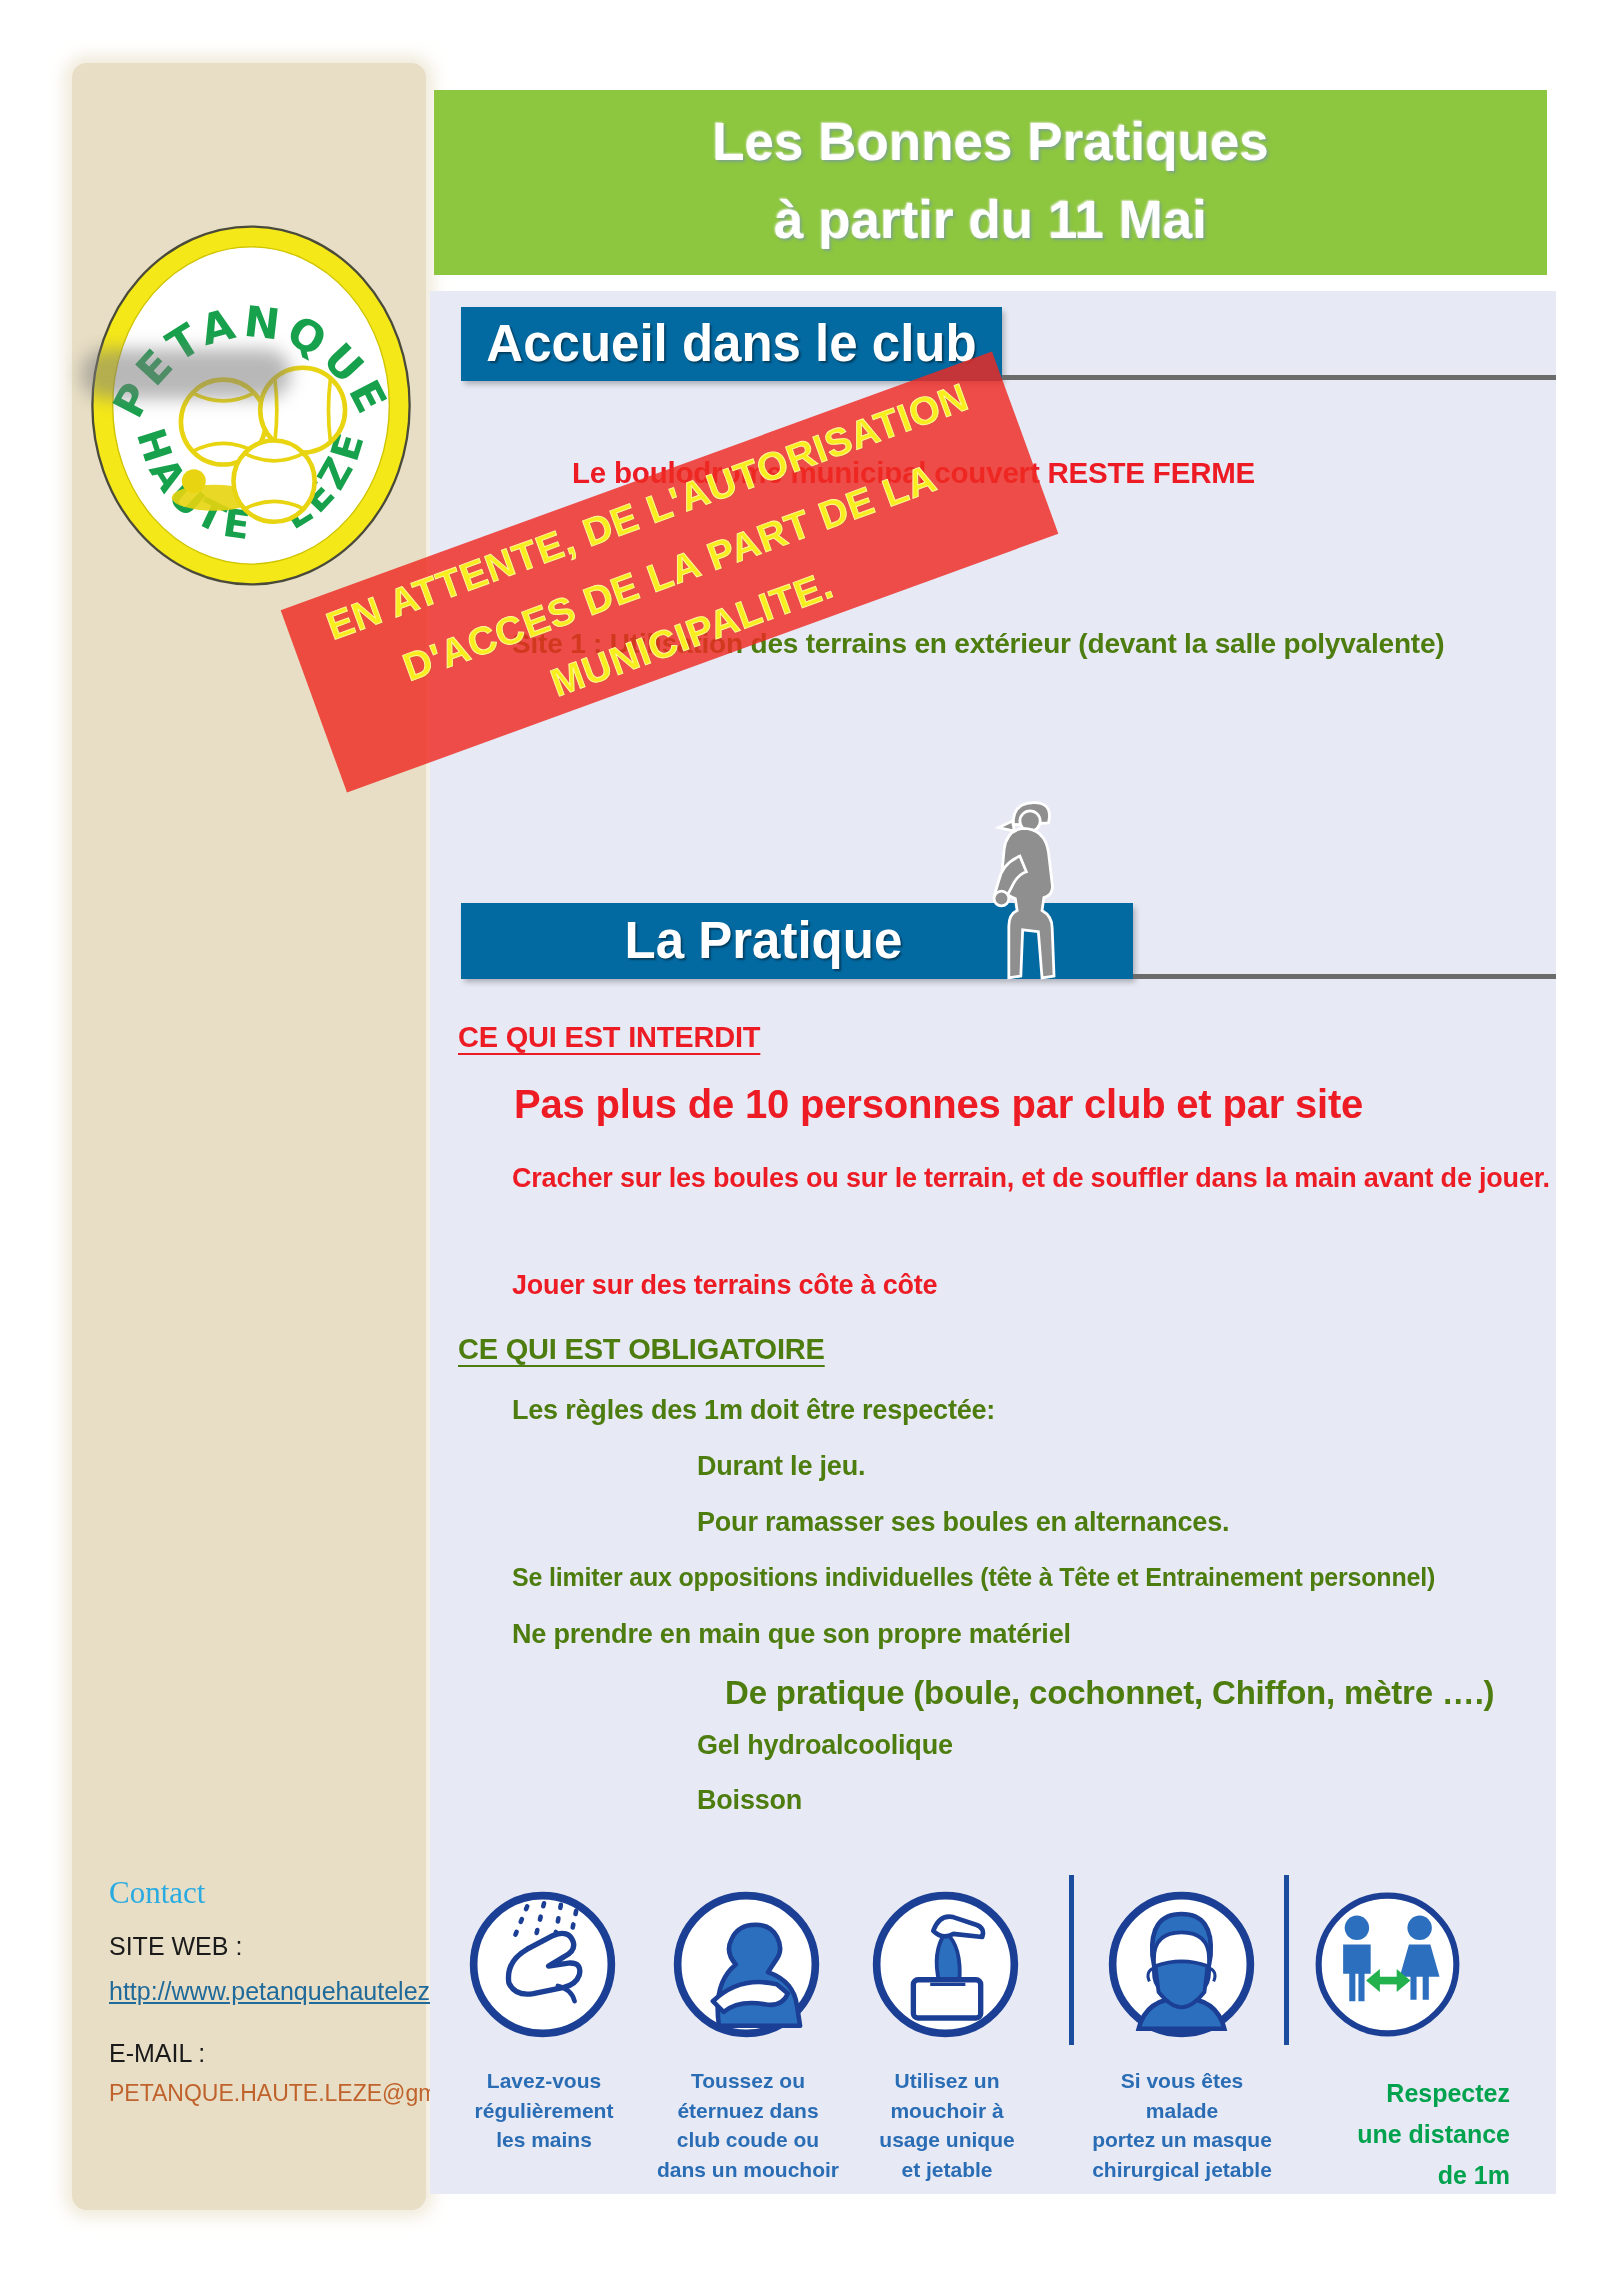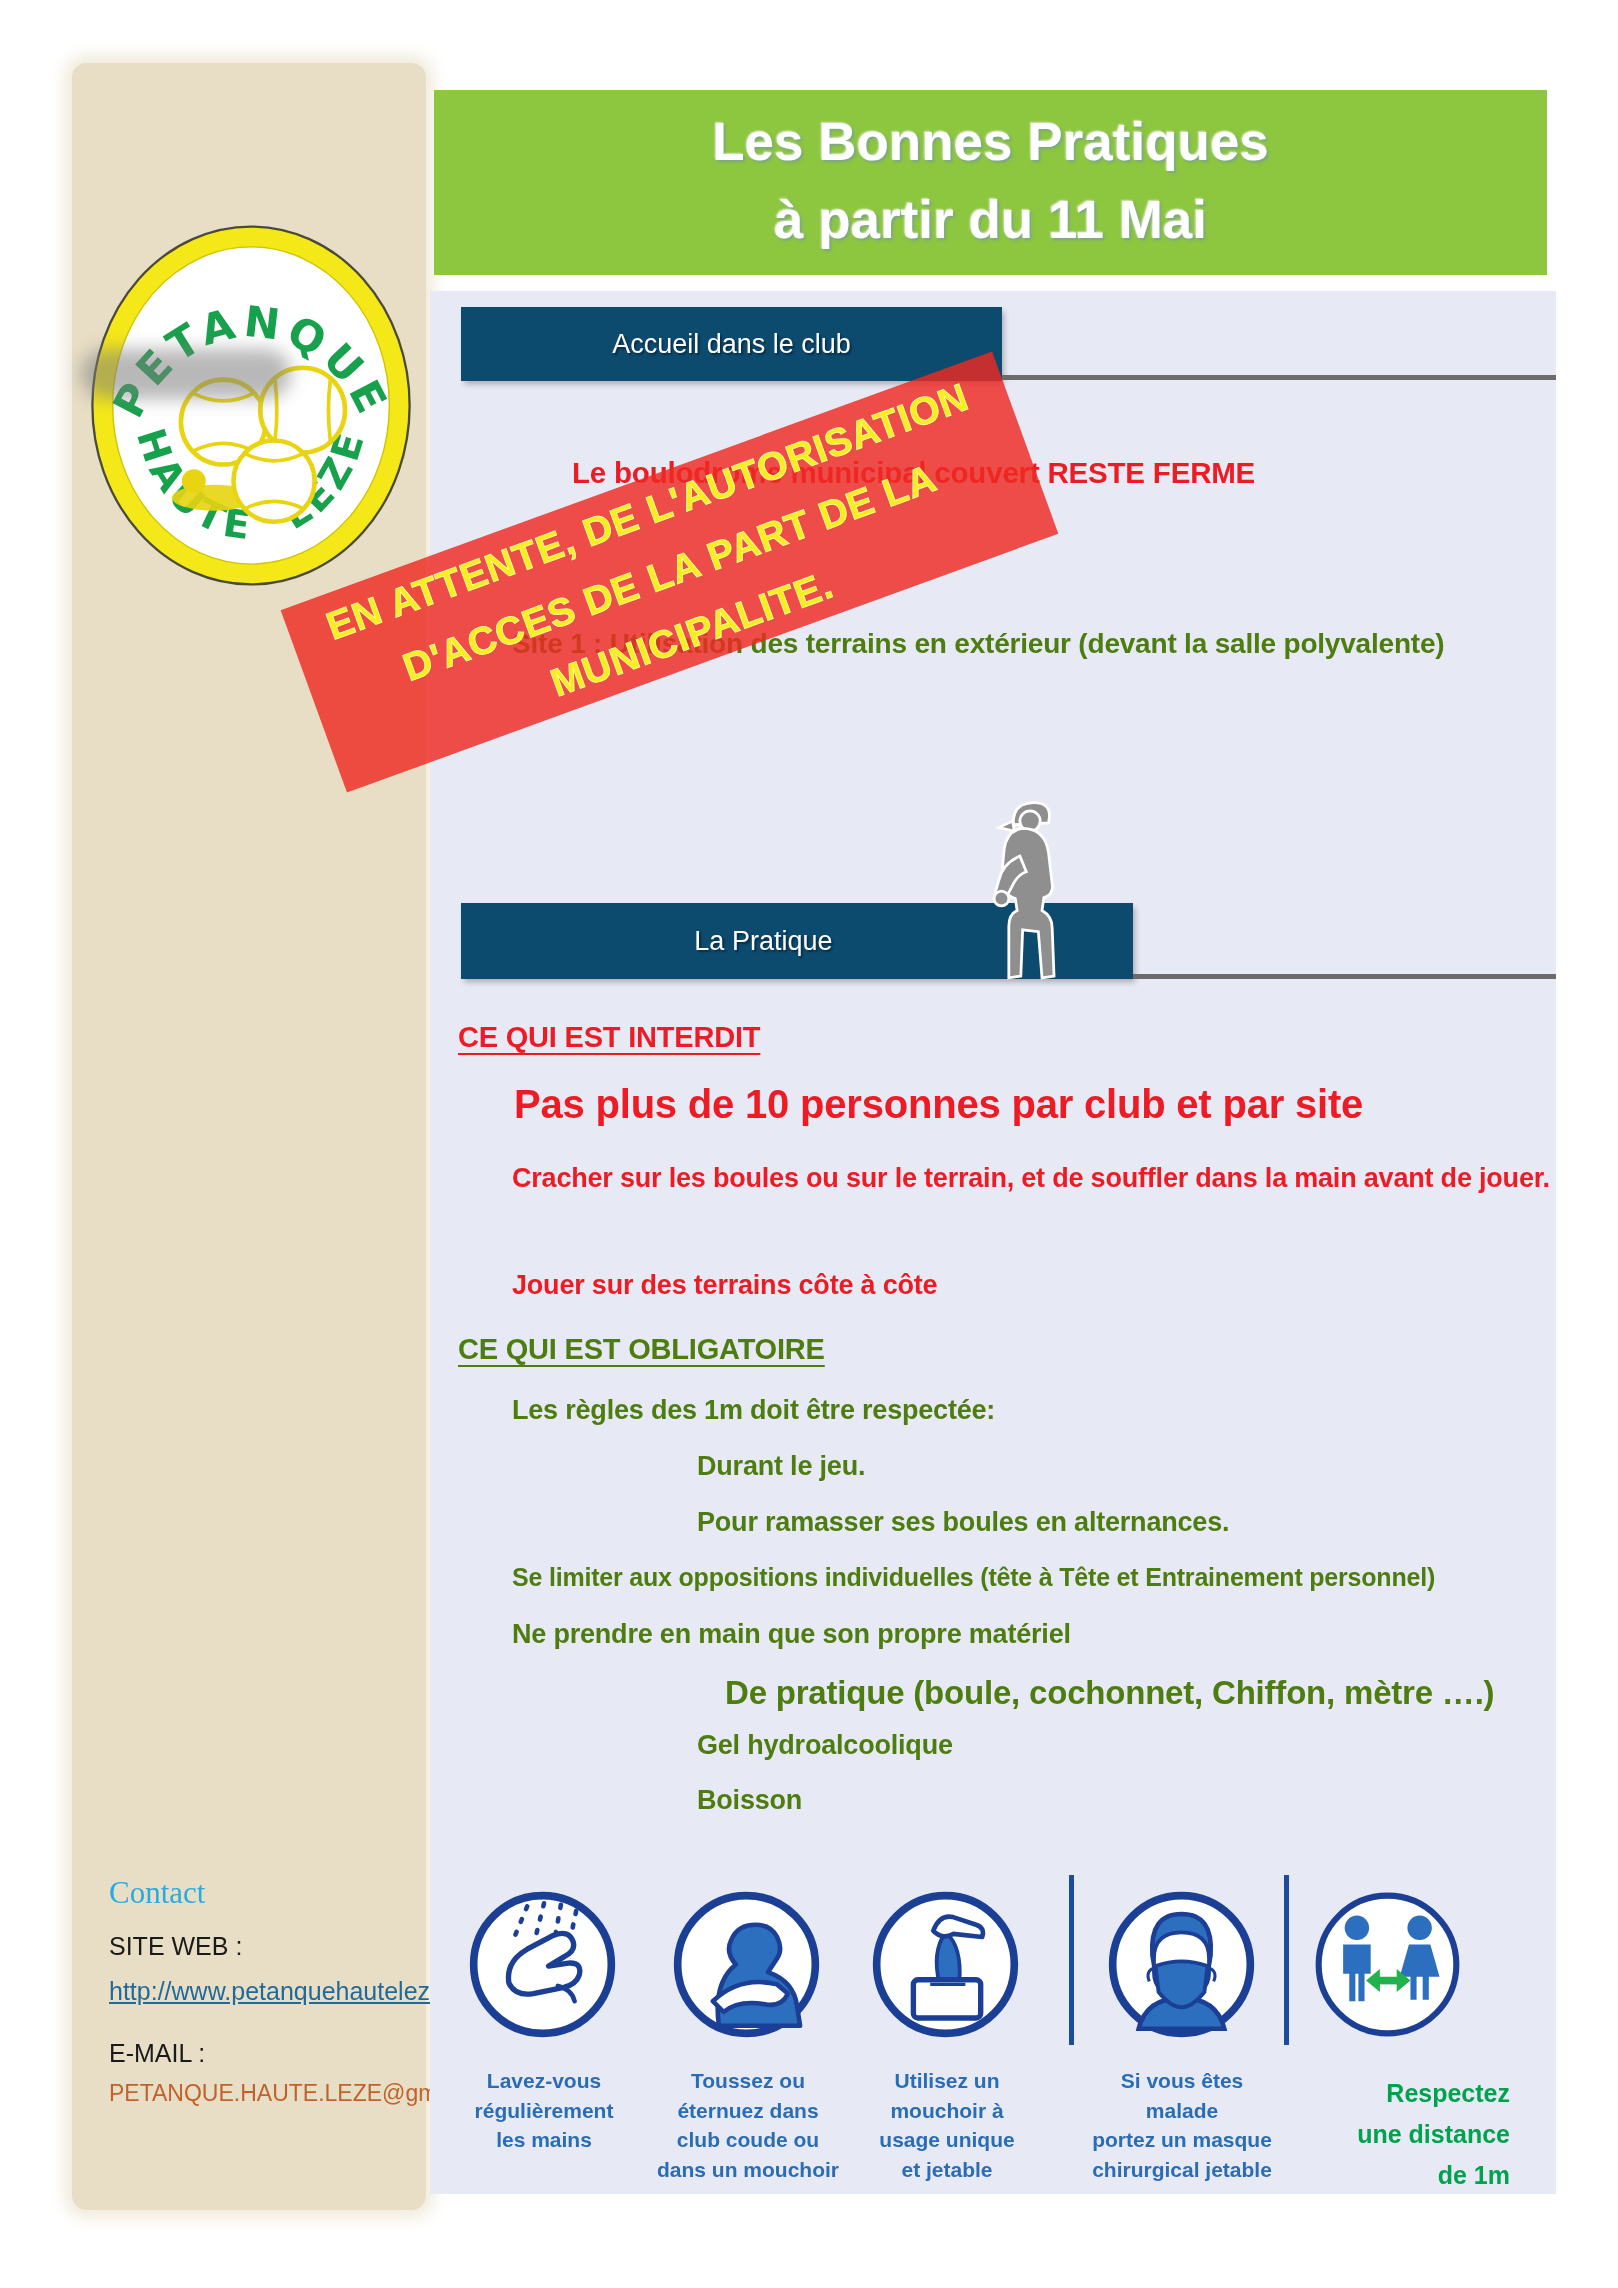--- a/index.html
+++ b/index.html
@@ -26,21 +26,21 @@
 
   
   .green-banner{position:absolute;left:434px;top:90px;width:1113px;height:185px;
            background:#8dc63f;text-align:center;color:#ffffff;font-weight:bold;
            font-size:53px;line-height:78px;padding-top:13px;box-sizing:border-box;
            text-shadow:1.8px 1.8px 2.8px rgba(110,140,190,.55), -0.9px -0.9px 1.8px rgba(255,255,255,.65);}
 
   
   .panel{position:absolute;left:430px;top:291px;width:1126px;height:1903px;background:#e7e9f4;}
 
-  .gray-banner{position:absolute;background:#0c4a6e;color:#fff;font-weight:normal;font-size:27px;
+  .gray-banner{position:absolute;background:#0369a1;color:#fff;font-weight:bold;font-size:51px;
            text-align:center;box-shadow:2.8px 3.7px 5.5px rgba(0,0,0,.25);
            text-shadow:1.8px 1.8px 1.8px rgba(0,0,0,.4);}
   .banner-accueil{left:461px;top:307px;width:541px;height:74px;line-height:74px;}
   .banner-pratique{left:461px;top:903px;width:672px;height:76px;line-height:76px;}
   .banner-pratique .inner{display:block;width:90%;}
   .rule{position:absolute;height:4.6px;background:#6b6b6b;}
   .rule-accueil{left:1002px;top:375px;width:554px;}
   .rule-pratique{left:1133px;top:974px;width:423px;}
 
   

